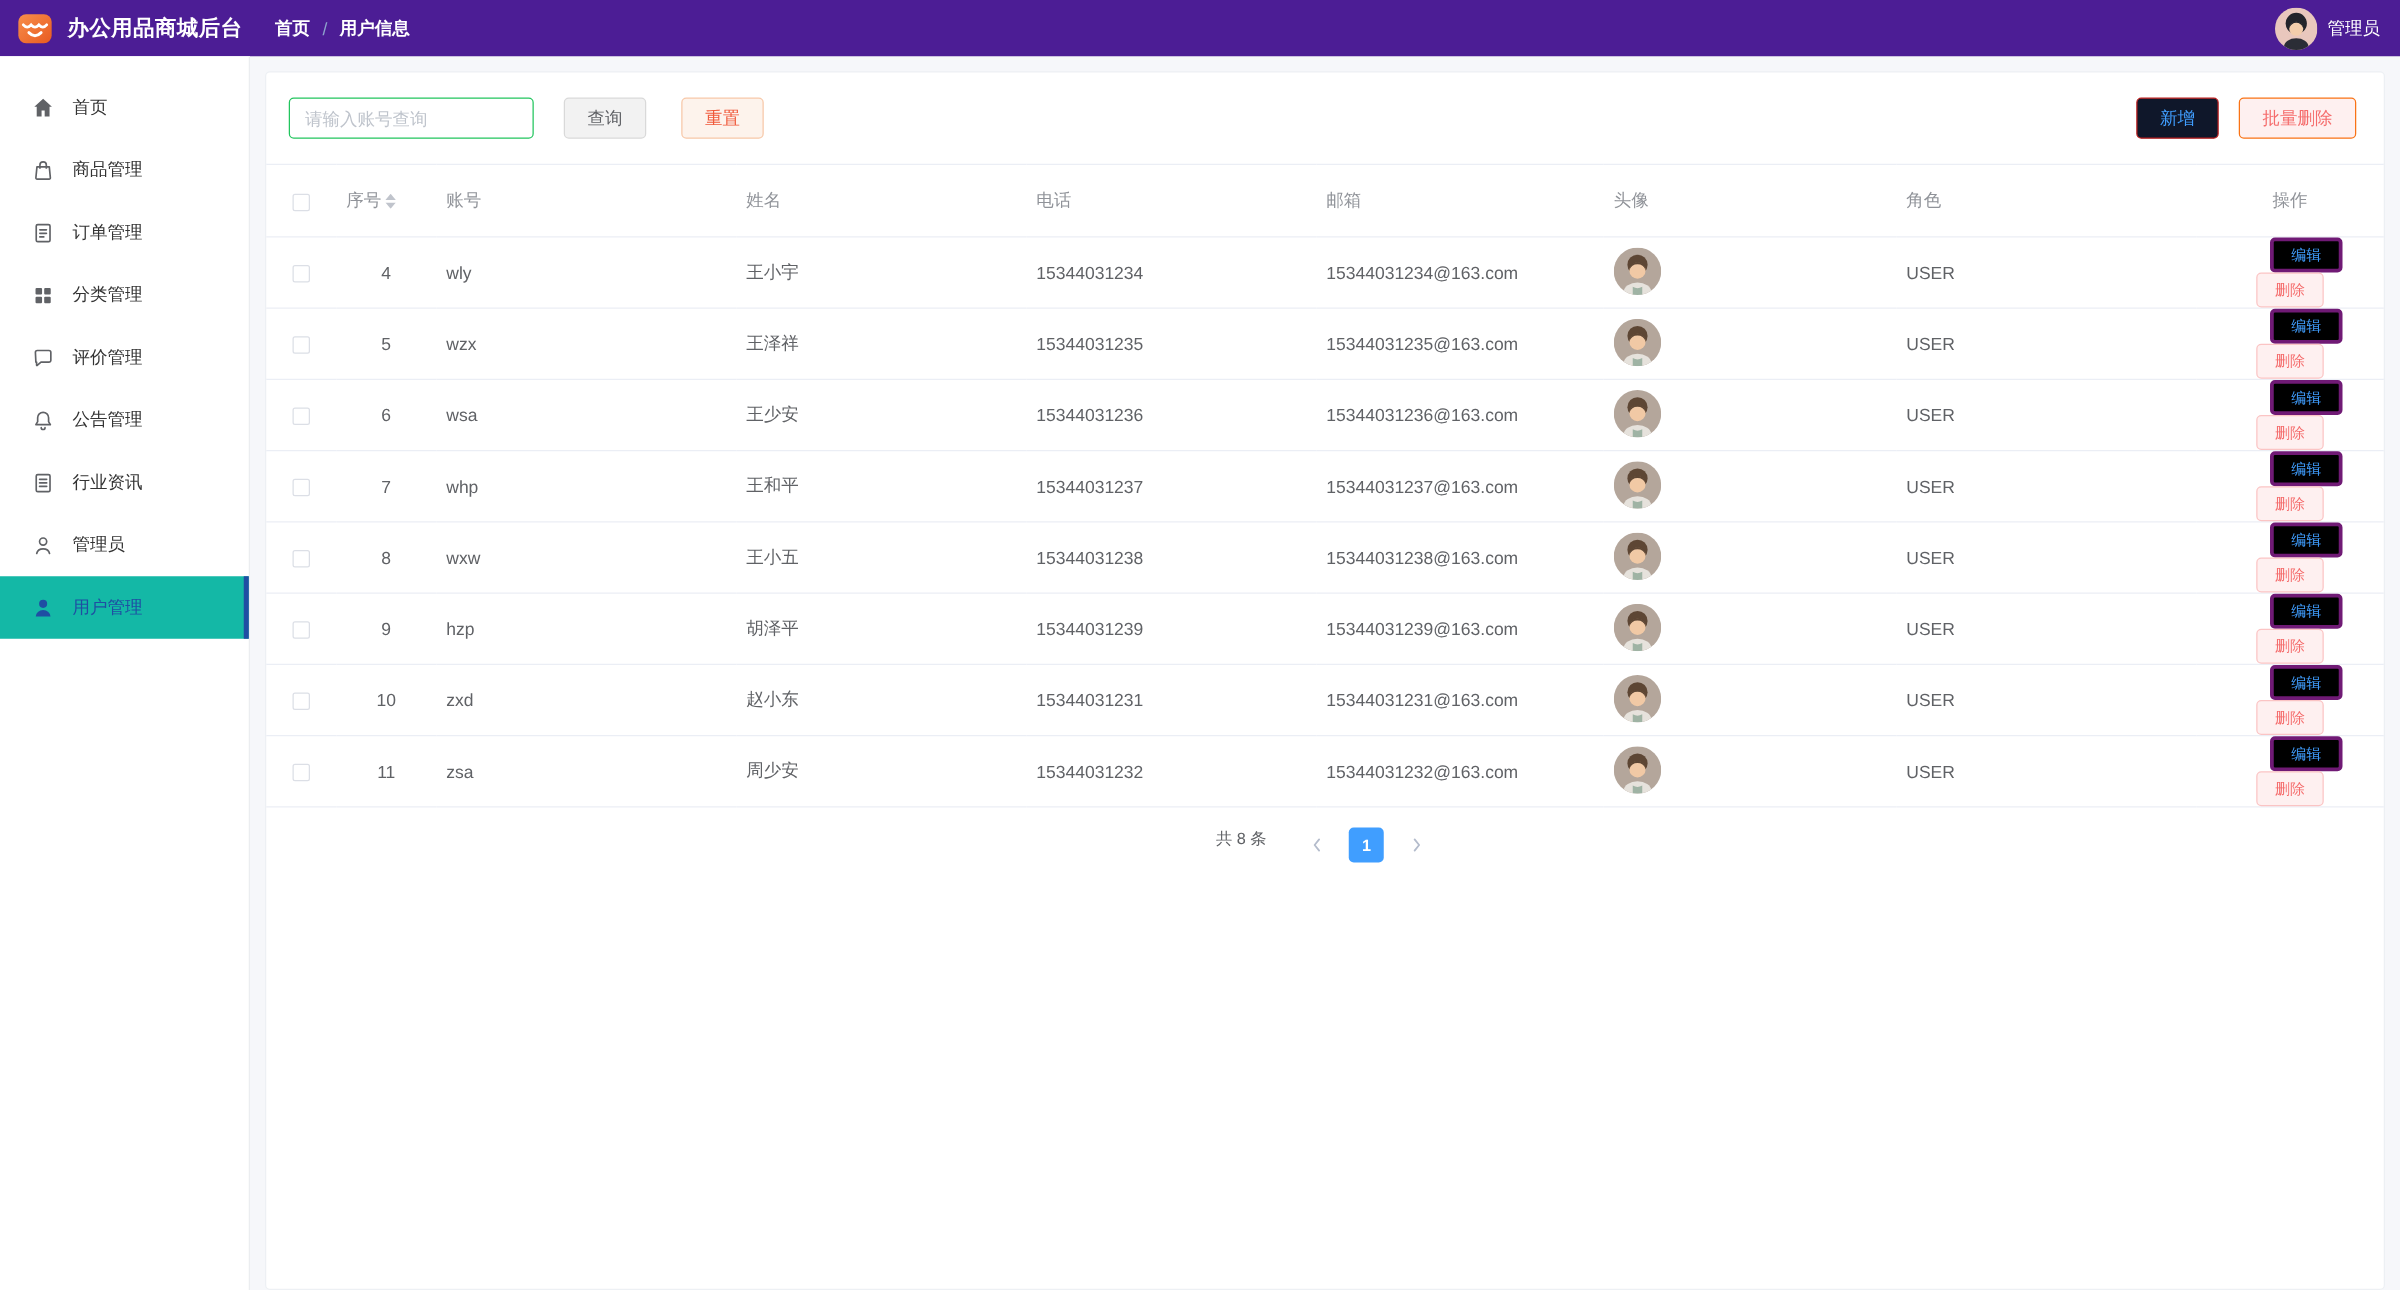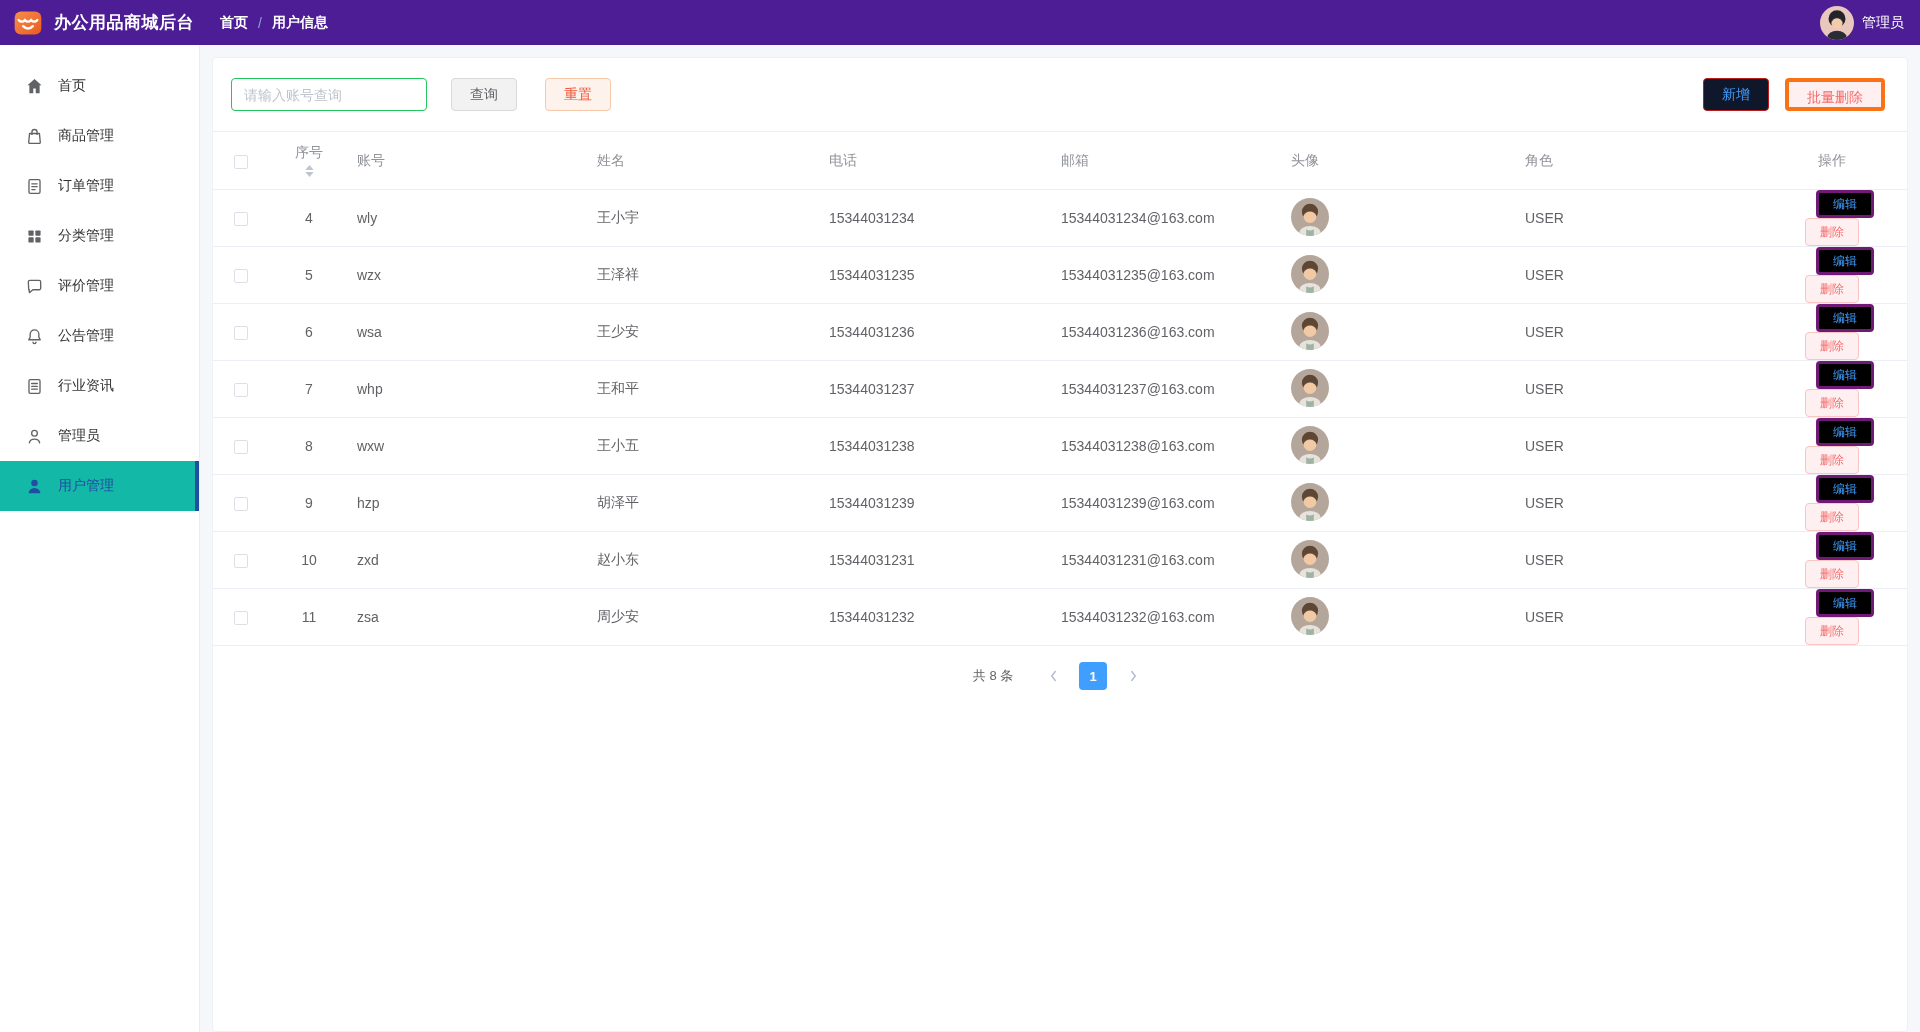--- a/index.html
+++ b/index.html
@@ -60,52 +60,52 @@
     font-family: inherit;
   }
   .search-input::placeholder { color: #bfc4cc; }
   .btn {
     height: 33px; border-radius: 4px; font-size: 14px; cursor: pointer;
     padding: 0 18px; font-family: inherit; line-height: 31px;
   }
   .btn-query { background: #f2f2f2; border: 1px solid #d9d9d9; color: #606266; margin-left: 24px; }
   .btn-reset { background: #fdf3ec; border: 1px solid #f7c8a8; color: #f0593a; margin-left: 28px; }
   .btn-add { background: #0f172a; border: 1px solid #b91c1c; color: #409eff; }
-  .btn-batch-delete { background: #fef0f0; border: 4px solid #f97316; color: #f56c6c; margin-left: 16px; }
+  .btn-batch-delete { background: #fef0f0; border: 1px solid #f97316; color: #f56c6c; margin-left: 16px; }
 
   
   table { width: 100%; border-collapse: collapse; table-layout: fixed; }
   thead th {
     color: #909399; font-weight: 500; font-size: 14px; text-align: left;
     padding: 10px 8px; border-top: 1px solid #ebeef5; border-bottom: 1px solid #ebeef5;
     height: 58px; vertical-align: middle;
   }
   tbody td {
     font-size: 14px; color: #606266; padding: 0 8px; height: 57px;
     border-bottom: 1px solid #ebeef5; vertical-align: middle;
   }
   .col-center { text-align: center; }
-  .th-sortable { display: flex; flex-direction: column; align-items: center; gap: 3px; cursor: pointer; }
+  .th-sortable { display: flex; flex-direction: row; align-items: center; gap: 3px; cursor: pointer; }
   .sort-carets { display: flex; flex-direction: column; gap: 2px; line-height: 0; }
   .sort-carets svg { width: 9px; height: 5px; display: block; }
   .checkbox {
     width: 14px; height: 14px; border: 1px solid #dcdfe6; border-radius: 2px;
     background: #fff; display: inline-block; cursor: pointer; vertical-align: middle;
   }
   .avatar.row-avatar { width: 38px; height: 38px; }
   .btn-mini {
     height: 28px; padding: 0 14px; font-size: 12px; border-radius: 4px;
     cursor: pointer; font-family: inherit;
   }
   .btn-edit { background: #000000; border: 3px solid #701a75; color: #409eff; margin-right: 10px; margin-left: 36px; }
   .btn-delete { background: #fef0f0; border: 1px solid #fbc4c4; color: #f56c6c; }
 
   
   .pagination {
-    display: flex; align-items: center; justify-content: center;
+    display: flex; align-items: flex-start; justify-content: center;
     margin-top: 16px; padding-bottom: 18px; gap: 12px;
   }
   .page-total { font-size: 13px; color: #606266; margin-right: 14px; }
   .page-arrow {
     width: 28px; height: 28px; display: flex; align-items: center; justify-content: center;
     cursor: pointer; background: transparent; border: none;
   }
   .page-arrow svg { width: 9px; height: 12px; }
   .page-num {
     min-width: 28px; height: 28px; background: #409eff; color: #fff;

